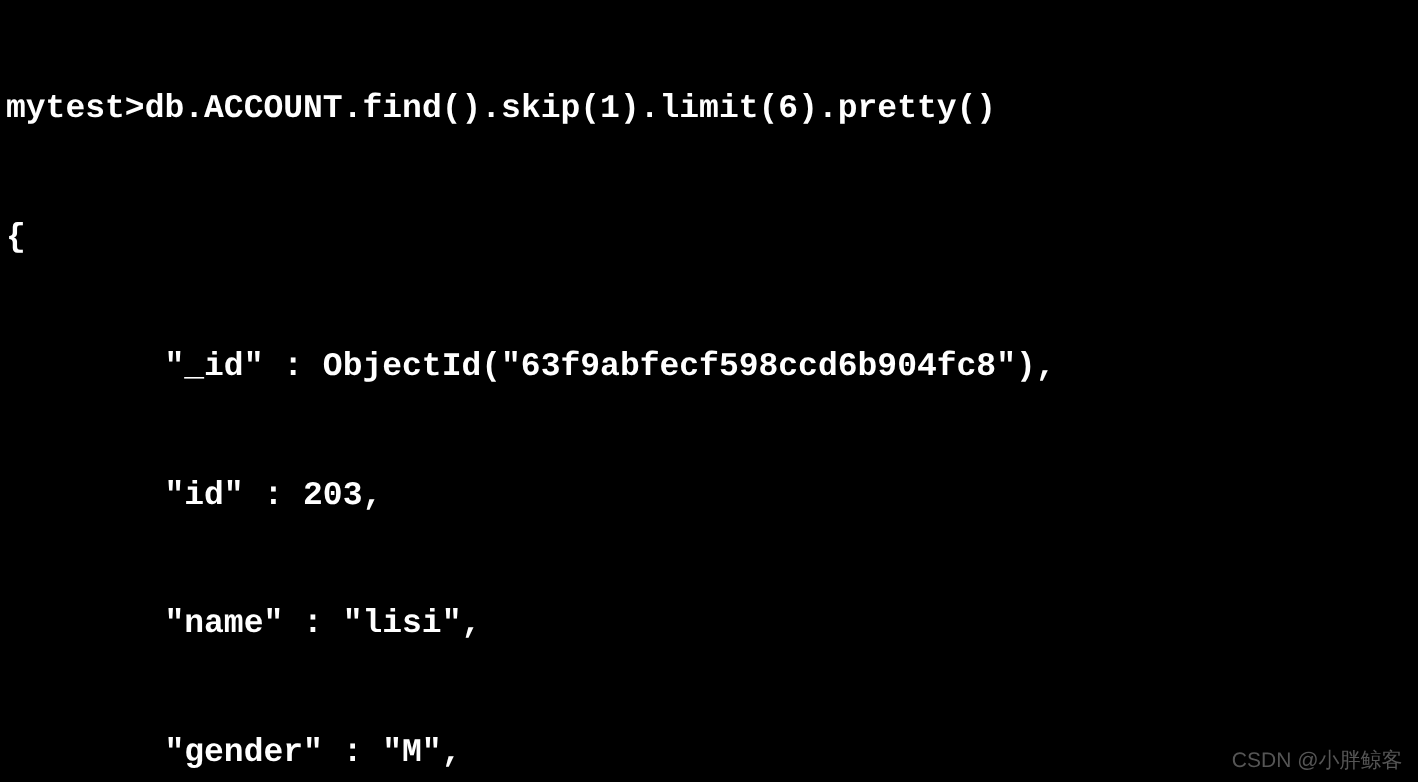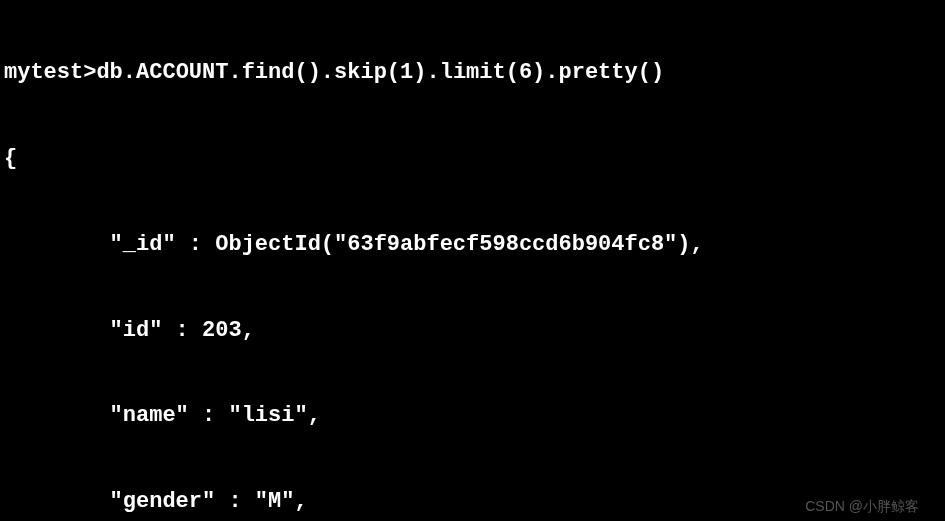--- a/index.html
+++ b/index.html
@@ -29,21 +29,21 @@
     .indent {
       display: inline-block;
       width: 8ch;
     }
     .prompt-line {
       display: flex;
     }
     .watermark {
       position: absolute;
       bottom: 6px;
-      right: 26px;
+      right: 10px;
       color: #555555;
       font-size: 14px;
       font-family: sans-serif;
       font-weight: normal;
     }
   </style>
 </head>
 <body>
 
 <div class="terminal">

